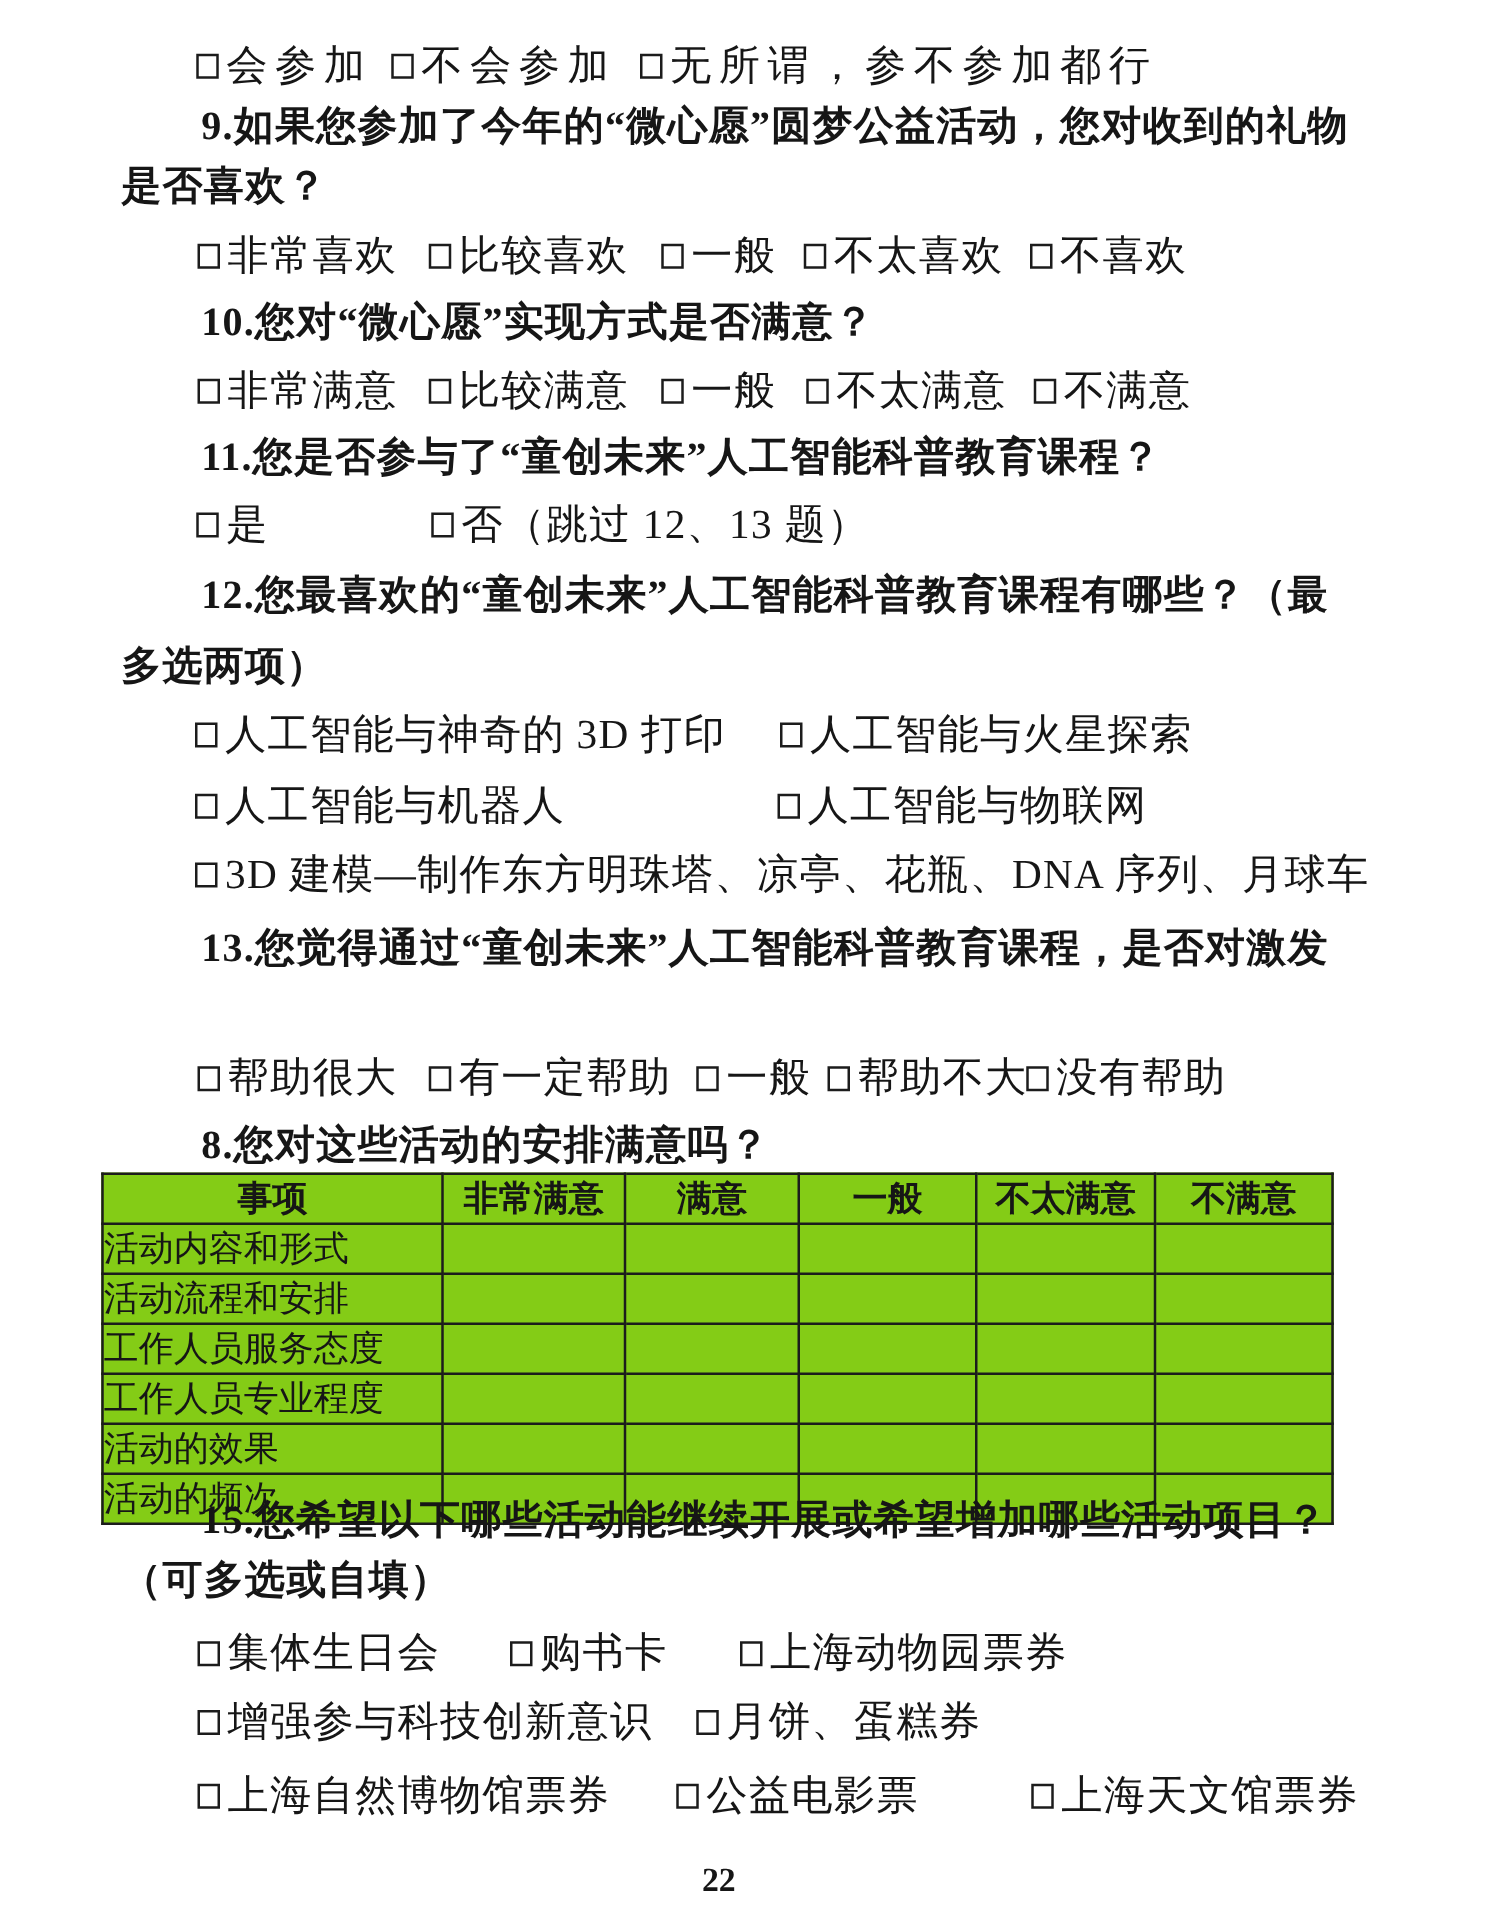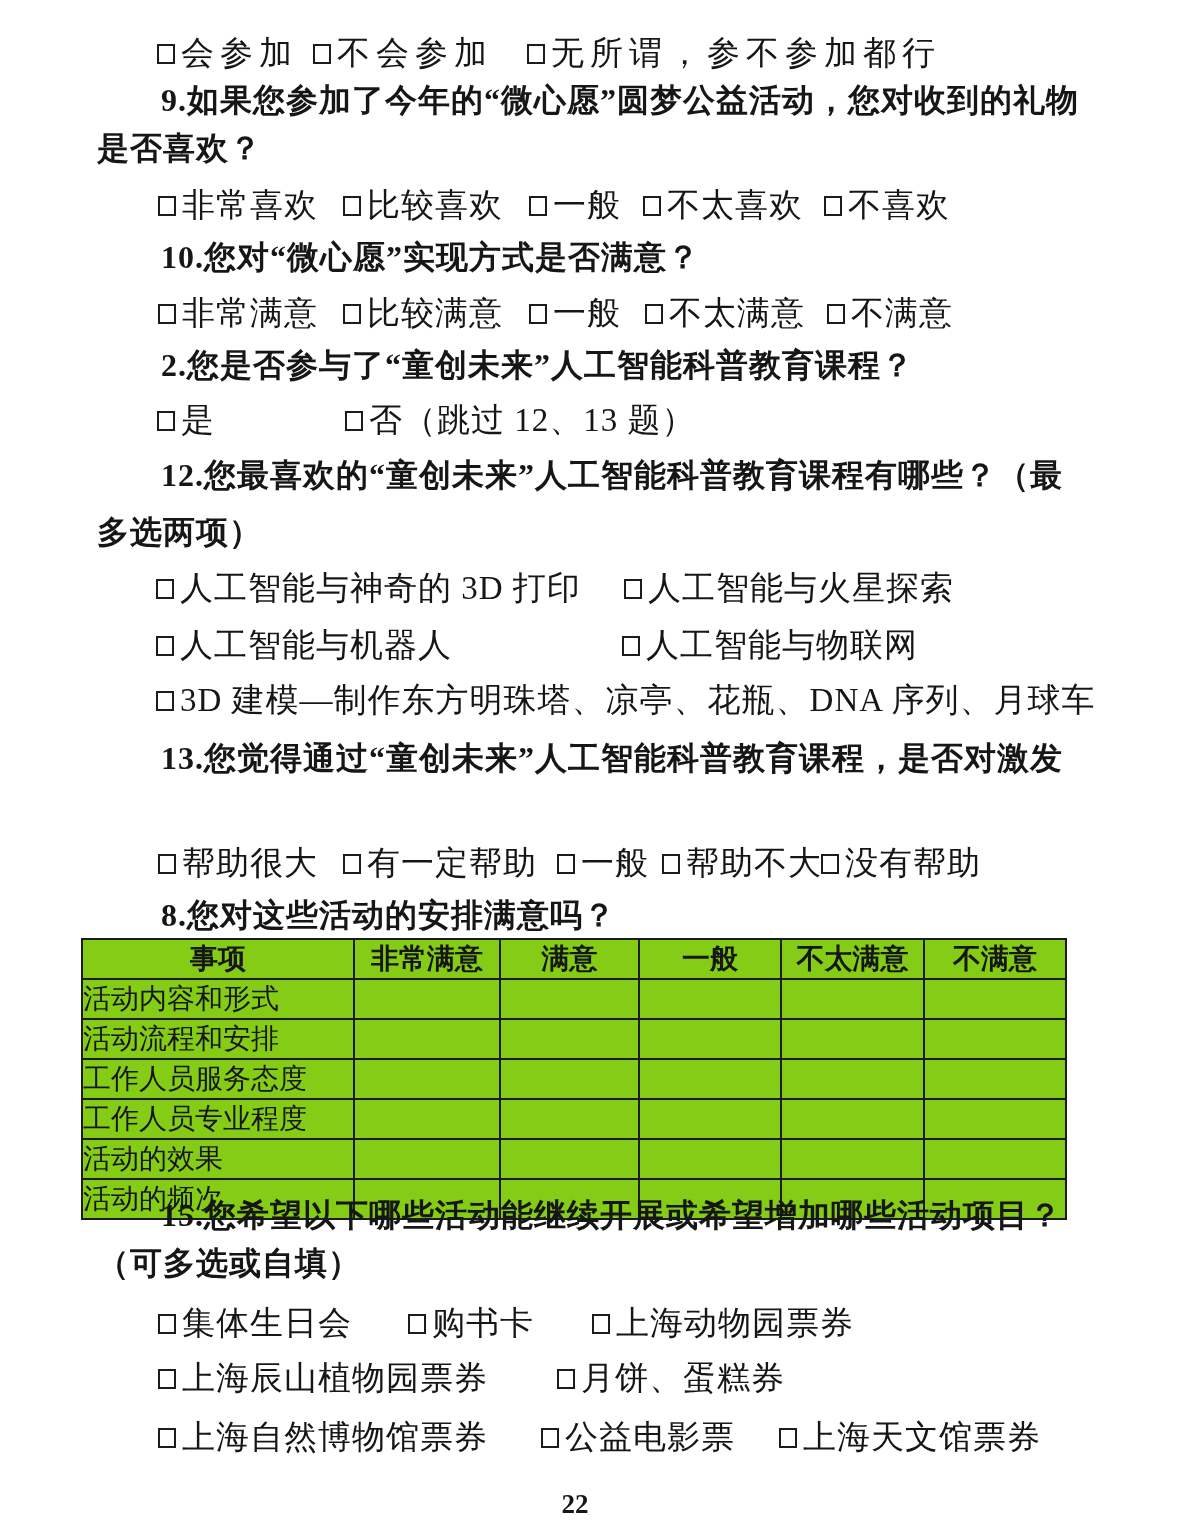--- a/index.html
+++ b/index.html
@@ -69,35 +69,35 @@
     font-size:27px;font-weight:700;
     line-height:36px;
   }
 </style>
 </head>
 <body>
 
 <div class="page">
 
   <div class="line wide" style="top:31px;left:157px;">
-    <span class="opt" style="width:156px;"><span class="cb"></span><span class="lab">会参加</span></span><span class="opt" style="width:214px;"><span class="cb"></span><span class="lab">不会参加</span></span><span class="opt"><span class="cb"></span><span class="lab">无所谓，参不参加都行</span></span>
+    <span class="opt" style="width:156px;"><span class="cb"></span><span class="lab">会参加</span></span><span class="opt" style="width:199px;"><span class="cb"></span><span class="lab">不会参加</span></span><span class="opt"><span class="cb"></span><span class="lab">无所谓，参不参加都行</span></span>
   </div>
 
   <div class="line q" style="top:78px;left:161px;">9.如果您参加了今年的“微心愿”圆梦公益活动，您对收到的礼物</div>
   <div class="line q" style="top:126px;left:97px;">是否喜欢？</div>
   <div class="line" style="top:183px;left:158px;">
     <span class="opt" style="width:185px;"><span class="cb"></span><span class="lab">非常喜欢</span></span><span class="opt" style="width:186px;"><span class="cb"></span><span class="lab">比较喜欢</span></span><span class="opt" style="width:114px;"><span class="cb"></span><span class="lab">一般</span></span><span class="opt" style="width:181px;"><span class="cb"></span><span class="lab">不太喜欢</span></span><span class="opt"><span class="cb"></span><span class="lab">不喜欢</span></span>
   </div>
 
   <div class="line q" style="top:235px;left:161px;">10.您对“微心愿”实现方式是否满意？</div>
   <div class="line" style="top:291px;left:158px;">
     <span class="opt" style="width:185px;"><span class="cb"></span><span class="lab">非常满意</span></span><span class="opt" style="width:186px;"><span class="cb"></span><span class="lab">比较满意</span></span><span class="opt" style="width:116px;"><span class="cb"></span><span class="lab">一般</span></span><span class="opt" style="width:182px;"><span class="cb"></span><span class="lab">不太满意</span></span><span class="opt"><span class="cb"></span><span class="lab">不满意</span></span>
   </div>
 
-  <div class="line q" style="top:343px;left:161px;">2.您是否参与了“童创未来”人工智能科普教育课程？</div>
+  <div class="line q" style="top:343px;left:161px;">11.您是否参与了“童创未来”人工智能科普教育课程？</div>
   <div class="line" style="top:398px;left:157px;">
     <span class="opt" style="width:188px;"><span class="cb"></span><span class="lab">是</span></span><span class="opt"><span class="cb"></span><span class="lab">否（跳过 12、13 题）</span></span>
   </div>
 
   <div class="line q" style="top:453px;left:161px;">12.您最喜欢的“童创未来”人工智能科普教育课程有哪些？（最</div>
   <div class="line q" style="top:510px;left:97px;">多选两项）</div>
   <div class="line" style="top:566px;left:156px;">
     <span class="opt" style="width:468px;"><span class="cb"></span><span class="lab">人工智能与神奇的 3D 打印</span></span><span class="opt"><span class="cb"></span><span class="lab">人工智能与火星探索</span></span>
   </div>
   <div class="line" style="top:623px;left:156px;">
@@ -182,21 +182,21 @@
     </tr>
   </tbody>
     </table>
 
   <div class="line q" style="top:1193px;left:161px;">15.您希望以下哪些活动能继续开展或希望增加哪些活动项目？</div>
   <div class="line q" style="top:1241px;left:97px;">（可多选或自填）</div>
   <div class="line" style="top:1301px;left:158px;">
     <span class="opt" style="width:250px;"><span class="cb"></span><span class="lab">集体生日会</span></span><span class="opt" style="width:184px;"><span class="cb"></span><span class="lab">购书卡</span></span><span class="opt"><span class="cb"></span><span class="lab">上海动物园票券</span></span>
   </div>
   <div class="line" style="top:1356px;left:158px;">
-    <span class="opt" style="width:399px;"><span class="cb"></span><span class="lab">上海辰山植物园票券</span></span><span class="opt"><span class="cb"></span><span class="lab">月饼、蛋糕券</span></span>
+    <span class="opt" style="width:399px;"><span class="cb"></span><span class="lab">增强参与科技创新意识</span></span><span class="opt"><span class="cb"></span><span class="lab">月饼、蛋糕券</span></span>
   </div>
   <div class="line" style="top:1415px;left:158px;">
-    <span class="opt" style="width:383px;"><span class="cb"></span><span class="lab">上海自然博物馆票券</span></span><span class="opt" style="width:238px;"><span class="cb"></span><span class="lab">公益电影票</span></span><span class="opt"><span class="cb"></span><span class="lab">上海天文馆票券</span></span>
+    <span class="opt" style="width:383px;"><span class="cb"></span><span class="lab">上海自然博物馆票券</span></span><span class="opt" style="width:284px;"><span class="cb"></span><span class="lab">公益电影票</span></span><span class="opt"><span class="cb"></span><span class="lab">上海天文馆票券</span></span>
   </div>
 
   <div class="pagenum">22</div>
 
 </div>
 
 </body></html>

